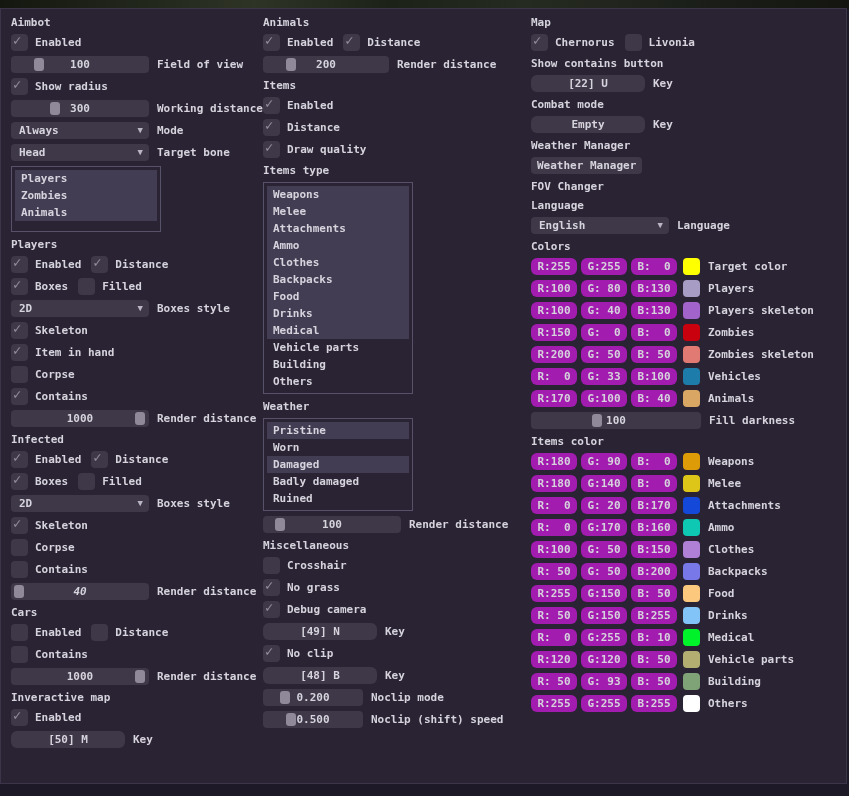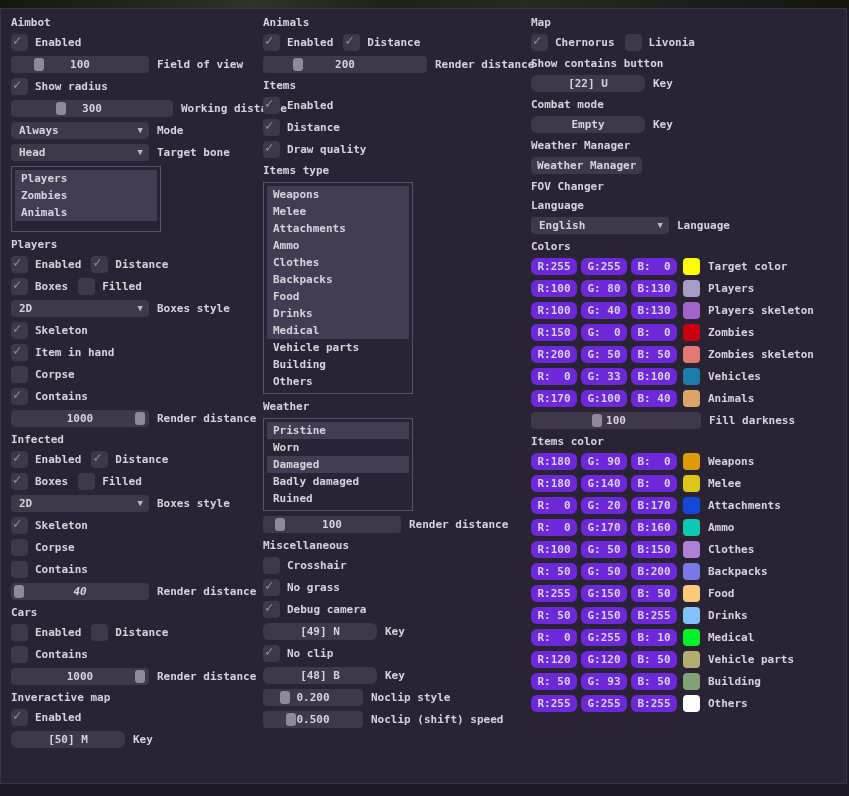--- a/index.html
+++ b/index.html
@@ -22,21 +22,21 @@
   .sl-val{position:absolute;left:0;right:0;top:0;bottom:0;text-align:center;line-height:17px;white-space:pre;}
   .dd{position:relative;height:17px;border-radius:4px;background:#3e3849;flex:none;line-height:17px;cursor:pointer;}
   .dd-val{padding-left:8px;}
   .dd-arrow{position:absolute;right:6px;top:0;font-size:9px;line-height:17px;color:#b9b5c3;}
   .list{border:1px solid #57516a;padding:3px;box-sizing:border-box;display:flex;flex-direction:column;flex:none;}
   .li{height:17px;line-height:17px;padding-left:6px;white-space:pre;cursor:pointer;}
   .li.sel{background:#433d54;}
   .keybtn{height:17px;line-height:17px;border-radius:6px;background:#3e3849;text-align:center;flex:none;cursor:pointer;white-space:pre;}
   .pushbtn{height:17px;line-height:17px;border-radius:4px;background:#3e3849;padding:0 6px;align-self:flex-start;cursor:pointer;white-space:pre;}
   .colorrow{display:flex;align-items:center;gap:4px;height:17px;flex:none;}
-  .cbtn{width:46px;height:17px;line-height:17px;border-radius:6px;background:#6d28d9;text-align:center;white-space:pre;flex:none;cursor:pointer;}
+  .cbtn{width:46px;height:17px;line-height:17px;border-radius:6px;background:#a21caf;text-align:center;white-space:pre;flex:none;cursor:pointer;}
   .swatch{width:17px;height:17px;border-radius:4px;flex:none;margin-left:2px;}
   .lbl{white-space:pre;}
   .colorrow .lbl{margin-left:4px;}
 </style>
 </head>
 <body>
 
 <div class="gamebar"></div>
 
 <div class="panel">
@@ -59,21 +59,21 @@
       </div>
       <div class="row checks">
         <span class="chk-item">
           <span class="chk">
             <span class="glyph">✓</span>
           </span>
           <span class="lbl">Show radius</span>
         </span>
       </div>
       <div class="row">
-        <span class="slider" style="width: 162px;">
+        <span class="slider" style="width: 138px;">
           <span class="sl-handle" style="left: calc(28%);"></span>
           <span class="sl-val">300</span>
         </span>
         <span class="lbl">Working distance</span>
       </div>
       <div class="row">
         <span class="dd" style="width: 138px;"><span class="dd-val">Always</span><span class="dd-arrow">▼</span></span>
         <span class="lbl">Mode</span>
       </div>
       <div class="row">
@@ -259,21 +259,21 @@
           <span class="lbl">Enabled</span>
         </span>
         <span class="chk-item">
           <span class="chk">
             <span class="glyph">✓</span>
           </span>
           <span class="lbl">Distance</span>
         </span>
       </div>
       <div class="row">
-        <span class="slider" style="width: 164px;">
+        <span class="slider" style="width: 126px;">
           <span class="sl-handle" style="left: calc(18%);"></span>
           <span class="sl-val">200</span>
         </span>
         <span class="lbl">Render distance</span>
       </div>
       <div class="hdr">Items</div>
       <div class="row checks">
         <span class="chk-item">
           <span class="chk">
             <span class="glyph">✓</span>
@@ -364,21 +364,21 @@
       </div>
       <div class="row">
         <span class="keybtn" style="width: 114px;">[48] B</span>
         <span class="lbl">Key</span>
       </div>
       <div class="row">
         <span class="slider" style="width: 100px;">
           <span class="sl-handle" style="left: calc(17%);"></span>
           <span class="sl-val">0.200</span>
         </span>
-        <span class="lbl">Noclip style</span>
+        <span class="lbl">Noclip mode</span>
       </div>
       <div class="row">
         <span class="slider" style="width: 100px;">
           <span class="sl-handle" style="left: calc(23%);"></span>
           <span class="sl-val">0.500</span>
         </span>
         <span class="lbl">Noclip (shift) speed</span>
       </div>
     </div>
   <div class="col" id="col-2">

